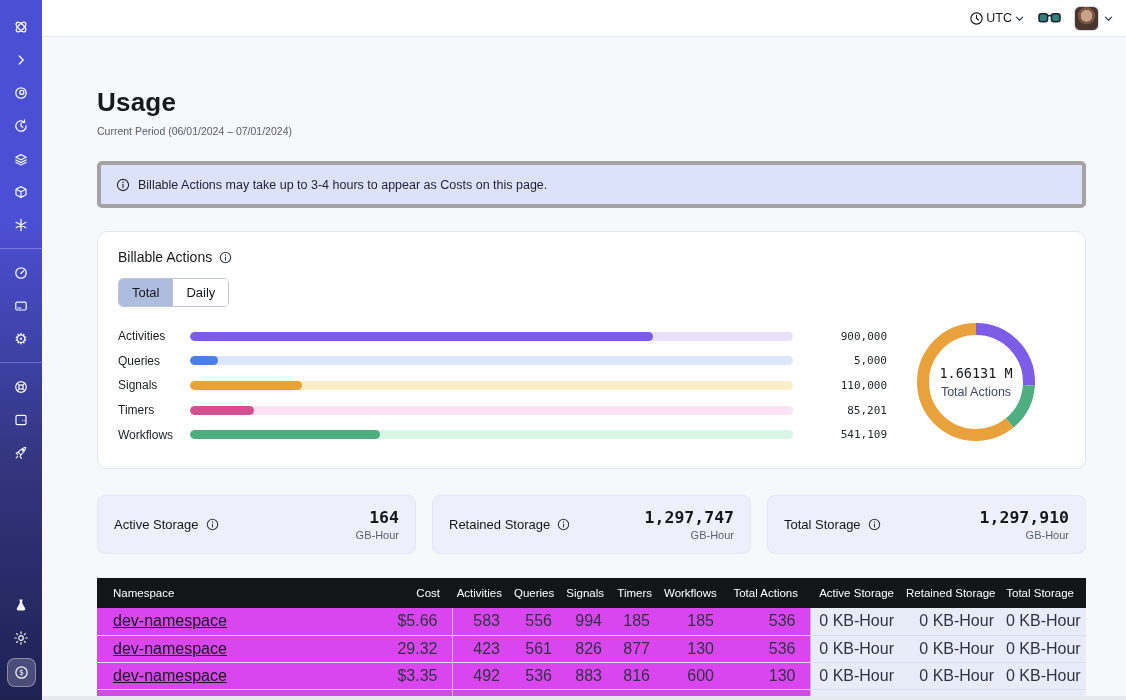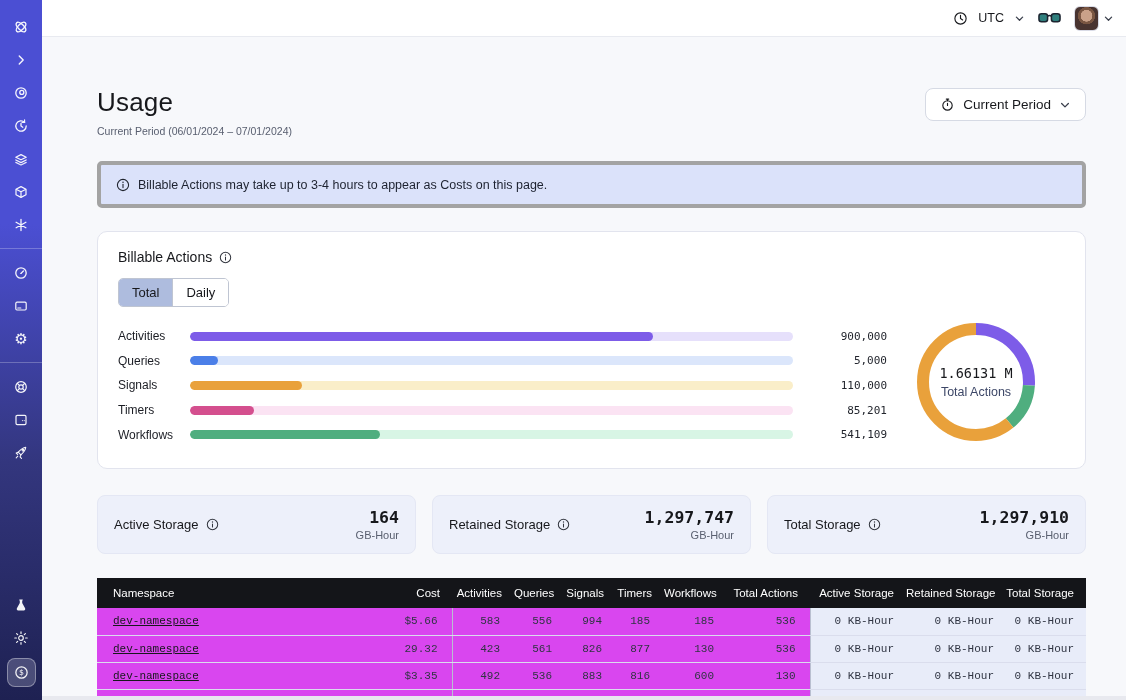--- a/index.html
+++ b/index.html
@@ -16,33 +16,33 @@
   .sb-divider { width:42px; height:1px; background:rgba(255,255,255,.25); margin:7px 0; }
   .sb-spacer { flex:1; }
   .sb-active { background:rgba(235,238,250,.22); border:1px solid rgba(255,255,255,.38);
     border-radius:8px; width:29px; height:29px; }
   .gear-glyph { font-size:15px; line-height:1; }
 
   
   .topbar { position:absolute; left:42px; top:0; right:0; height:37px; background:#fff;
     border-bottom:1px solid #e8eaf0; display:flex; align-items:center; justify-content:flex-end;
     padding-right:12px; gap:13px; z-index:4;}
-  .tz { display:flex; align-items:center; gap:10px; font-size:12.5px; color:#17181c; cursor:pointer;}
+  .tz { display:flex; align-items:center; gap:2px; font-size:12.5px; color:#17181c; cursor:pointer;}
   .avatar-wrap { display:flex; align-items:center; gap:4px; }
   .avatar { width:25px; height:25px; border-radius:6px;
     background:
       radial-gradient(circle at 50% 38%, #caa189 0 31%, #7a5642 33% 46%, #493430 48% 100%);
     border:1px solid #d9dbe6; }
 
   
   .content { position:absolute; left:42px; top:37px; right:0; bottom:0;
     background:#f7f8fb; overflow:hidden; padding:0 40px 0 55px; }
 
   .page-head { margin-top:50px; position:relative; }
-  .page-title { font-size:26px; font-weight:400; color:#17181c; letter-spacing:.2px;}
+  .page-title { font-size:26px; font-weight:700; color:#17181c; letter-spacing:.2px;}
   .page-sub { font-size:10.5px; color:#585e6f; margin-top:7px; }
   .period-btn { position:absolute; right:0; top:1px; height:33px; background:#fff;
     border:1px solid #d6dae4; border-radius:8px; display:flex; align-items:center;
     gap:8px; padding:0 14px; font-size:13.5px; color:#17181c; font-weight:500; cursor:pointer;}
 
   .banner { margin-top:24px; height:47px; background:#dbe2fa; border:4px solid #a3a3a3;
     border-radius:5px; display:flex; align-items:center; padding:0 15px; gap:8px;
     font-size:12.5px; color:#1d2230; }
 
   .card { margin-top:23px; background:#fff; border:1px solid #e2e4ee; border-radius:10px;
@@ -76,21 +76,21 @@
   .st-right { text-align:right; }
   .st-val { font-family:"DejaVu Sans Mono", monospace; font-size:16.5px; font-weight:600; color:#17181c;}
   .st-unit { font-size:11px; color:#5a6070; margin-top:2px;}
 
   table.usage { margin-top:24px; width:100%; border-collapse:collapse; table-layout:fixed;
     background:#d946ef; }
   table.usage thead th { background:#141519; color:#fff; font-size:11.5px; font-weight:500;
     height:30px; white-space:nowrap; overflow:hidden;}
   th.h-left { text-align:left; padding-left:16px; }
   th.h-right { text-align:right; padding-right:12px; }
-  table.usage td { height:27px; font-family:Liberation Mono, monospace; font-size:11px;
+  table.usage td { height:27px; font-family:Liberation Sans, sans-serif; font-size:16px;
     color:#2f3442; border-bottom:1px solid #dadded; white-space:nowrap; overflow:hidden;}
   td.ns { padding-left:16px; }
   td.ns span { text-decoration:underline; color:#17181c; cursor:pointer;}
   td.num { text-align:right; padding-right:14px; }
   td.div-r { border-right:1px solid #b9bfd0; }
   td.stor { background:#e8ecf9; text-align:right; padding-right:12px; }
   tr.partial td { height:7px; border-bottom:none; }
   .bottom-strip { height:10px; background:#e8e9ef; margin:0 -40px 0 -55px; }
 
   .info-i { flex:none; display:block; }
@@ -224,30 +224,20 @@
         <path d="M3.5 6l4.5 4.5L12.5 6"></path>
       </svg>
   </div>
 </div>
 
 <div class="content">
 
   <div class="page-head">
     <div class="page-title">Usage</div>
     <div class="page-sub">Current Period (06/01/2024 – 07/01/2024)</div>
-    <div class="period-btn">
-      <svg width="15" height="15" viewBox="0 0 16 16" fill="none" stroke="#17181c" stroke-width="1.2" stroke-linecap="round">
-        <circle cx="8" cy="9" r="5"></circle>
-          <path d="M8 9V6.6M6.7 2.2h2.6M8 2.2v1.8"></path>
-        </svg>
-      <span>Current Period</span>
-      <svg class="chev" width="12" height="12" viewBox="0 0 16 16" fill="none" stroke="#3a3f4c" stroke-width="1.7" stroke-linecap="round" stroke-linejoin="round">
-          <path d="M3.5 6l4.5 4.5L12.5 6"></path>
-        </svg>
-    </div>
   </div>
 
   <div class="banner">
     <svg class="info-i" width="14" height="14" viewBox="0 0 14 14" fill="none" stroke="#20242e" stroke-width="1.1">
       <circle cx="7" cy="7" r="5.6"></circle>
         <path d="M7 6.4v3.2" stroke-linecap="round"></path>
         <circle cx="7" cy="4.3" r=".75" fill="#20242e" stroke="none"></circle>
       </svg>
     <span>Billable Actions may take up to 3-4 hours to appear as Costs on this page.</span>
   </div>

